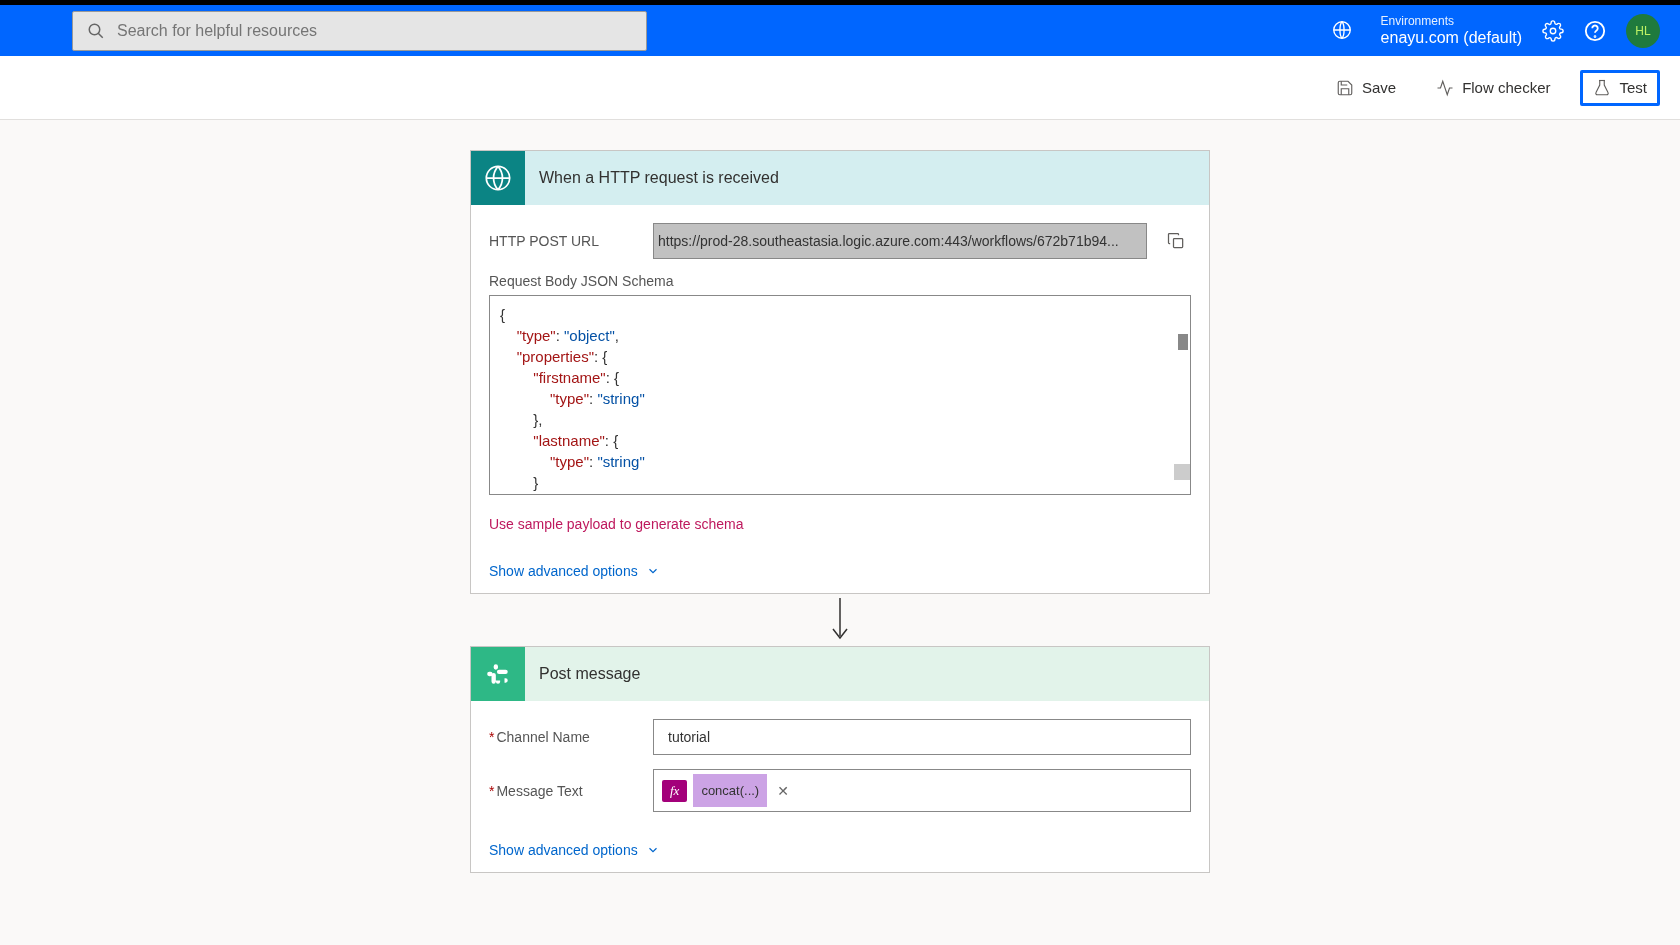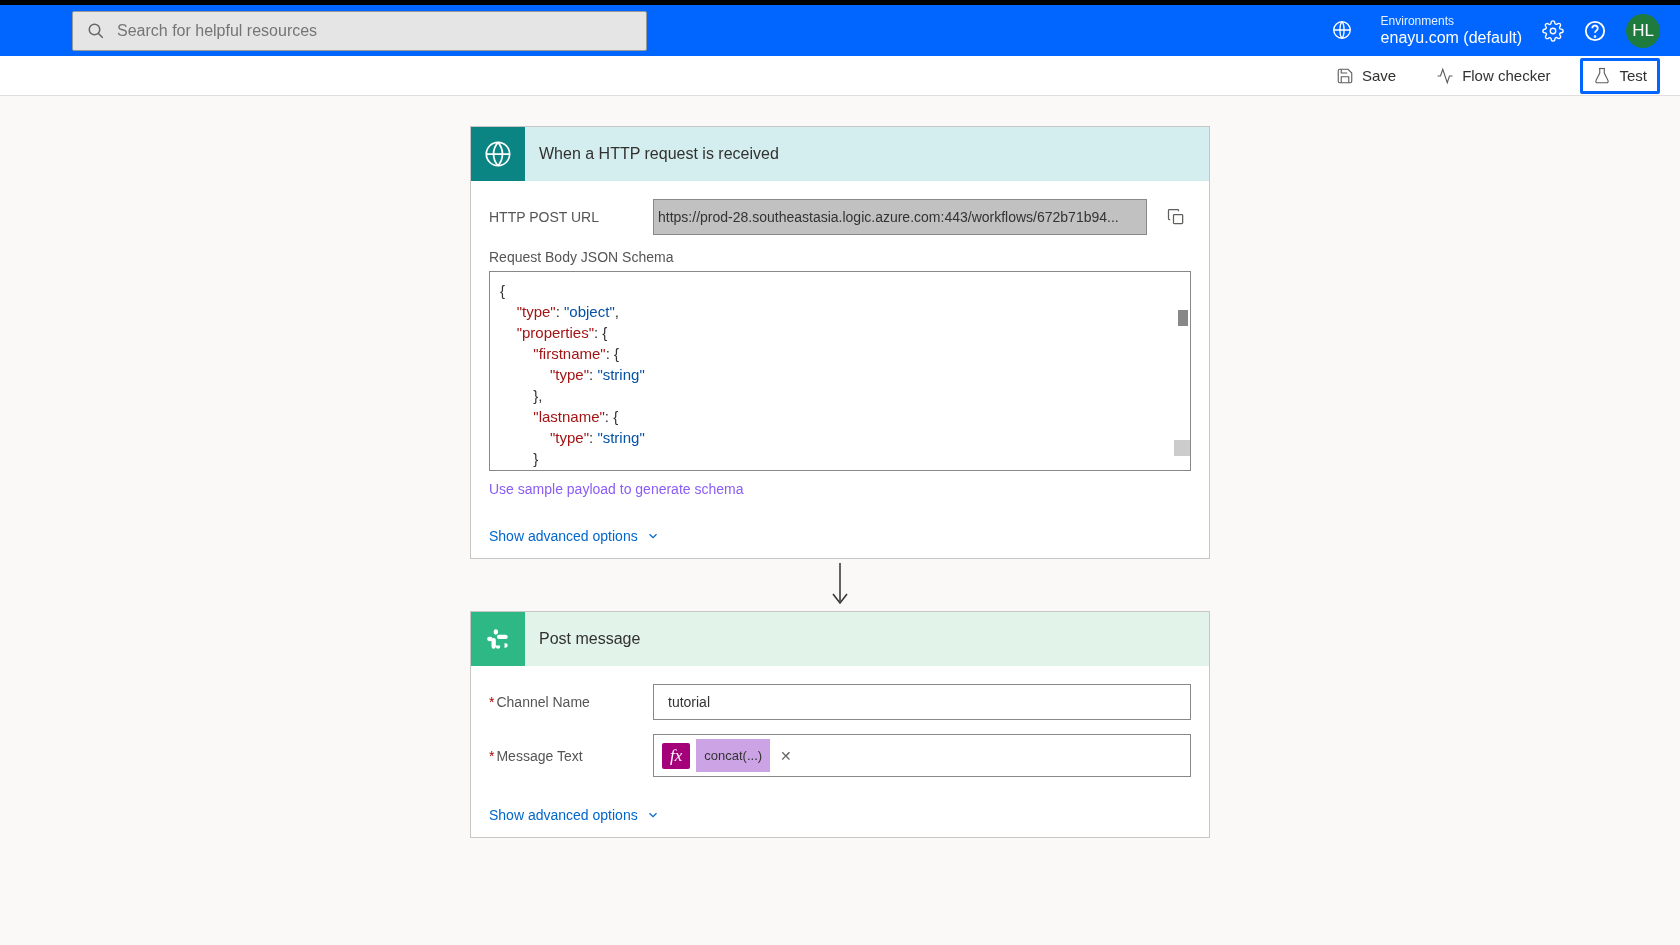--- a/index.html
+++ b/index.html
@@ -35,27 +35,27 @@
   color: #555;
 }
 .top-spacer { flex: 1; }
 .env-block { display: flex; align-items: center; gap: 28px; color: #ffffff; }
 .env-text { display: flex; flex-direction: column; line-height: 1.2; }
 .env-label { font-size: 12px; opacity: 0.9; }
 .env-name { font-size: 16px; }
 .top-icon { color: #fff; width: 22px; height: 22px; display: flex; align-items: center; justify-content: center; cursor: pointer; }
 .avatar {
   width: 34px; height: 34px; border-radius: 50%;
-  background: #1f7a3d; color: #ffffff; display: flex;
-  align-items: center; justify-content: center; font-size: 17px; font-weight: 500;
+  background: #1f7a3d; color: #bef264; display: flex;
+  align-items: center; justify-content: center; font-size: 12px; font-weight: 500;
 }
 
 
 .action-bar {
-  height: 40px;
+  height: 64px;
   background: #fff;
   border-bottom: 1px solid #e1dfdd;
   display: flex;
   align-items: center;
   justify-content: flex-end;
   padding: 0 20px;
   gap: 20px;
 }
 .action-btn {
   display: flex; align-items: center; gap: 8px;
@@ -117,37 +117,37 @@
   background: #888;
 }
 .schema-box .scroll-btn {
   position: absolute; right: 0; bottom: 14px; width: 16px; height: 16px;
   background: #ccc;
 }
 .json-key { color: #a31515; }
 .json-str { color: #0451a5; }
 .json-punc { color: #333; }
 
-.link-text { color: #8b5cf6; font-size: 14px; cursor: pointer; margin-top: 10px; display: inline-block; }
+.link-text { color: #be185d; font-size: 14px; cursor: pointer; margin-top: 21px; display: inline-block; }
 .advanced-row {
   display: flex; align-items: center; gap: 8px;
   color: #0066cc; font-size: 14px; cursor: pointer; margin-top: 30px;
 }
 
 .arrow-connector {
   width: 740px; height: 52px; display: flex; align-items: center; justify-content: center;
 }
 
 .token-input {
   flex: 1; min-height: 36px; border: 1px solid #888;
   display: flex; align-items: center; padding: 4px 8px; gap: 6px;
 }
 .token-chip {
   background: #a3007a; color: #fff; padding: 3px 8px;
-  border-radius: 2px; font-size: 17px; display: flex; align-items: center; gap: 6px;
+  border-radius: 2px; font-size: 13px; display: flex; align-items: center; gap: 6px;
 }
 .token-chip .fx { font-style: italic; font-family: serif; }
 .token-text { background: transparent; font-size: 14px; color: #333; padding: 2px 6px; }
 .chip-text { background: #cca3e5; color: #333; padding: 9px 8px; font-size: 13px; }
 .chip-close { color: #666; cursor: pointer; font-size: 14px; padding: 0 4px; }
 
 svg { display: block; }
 </style>
 </head>
 <body>

